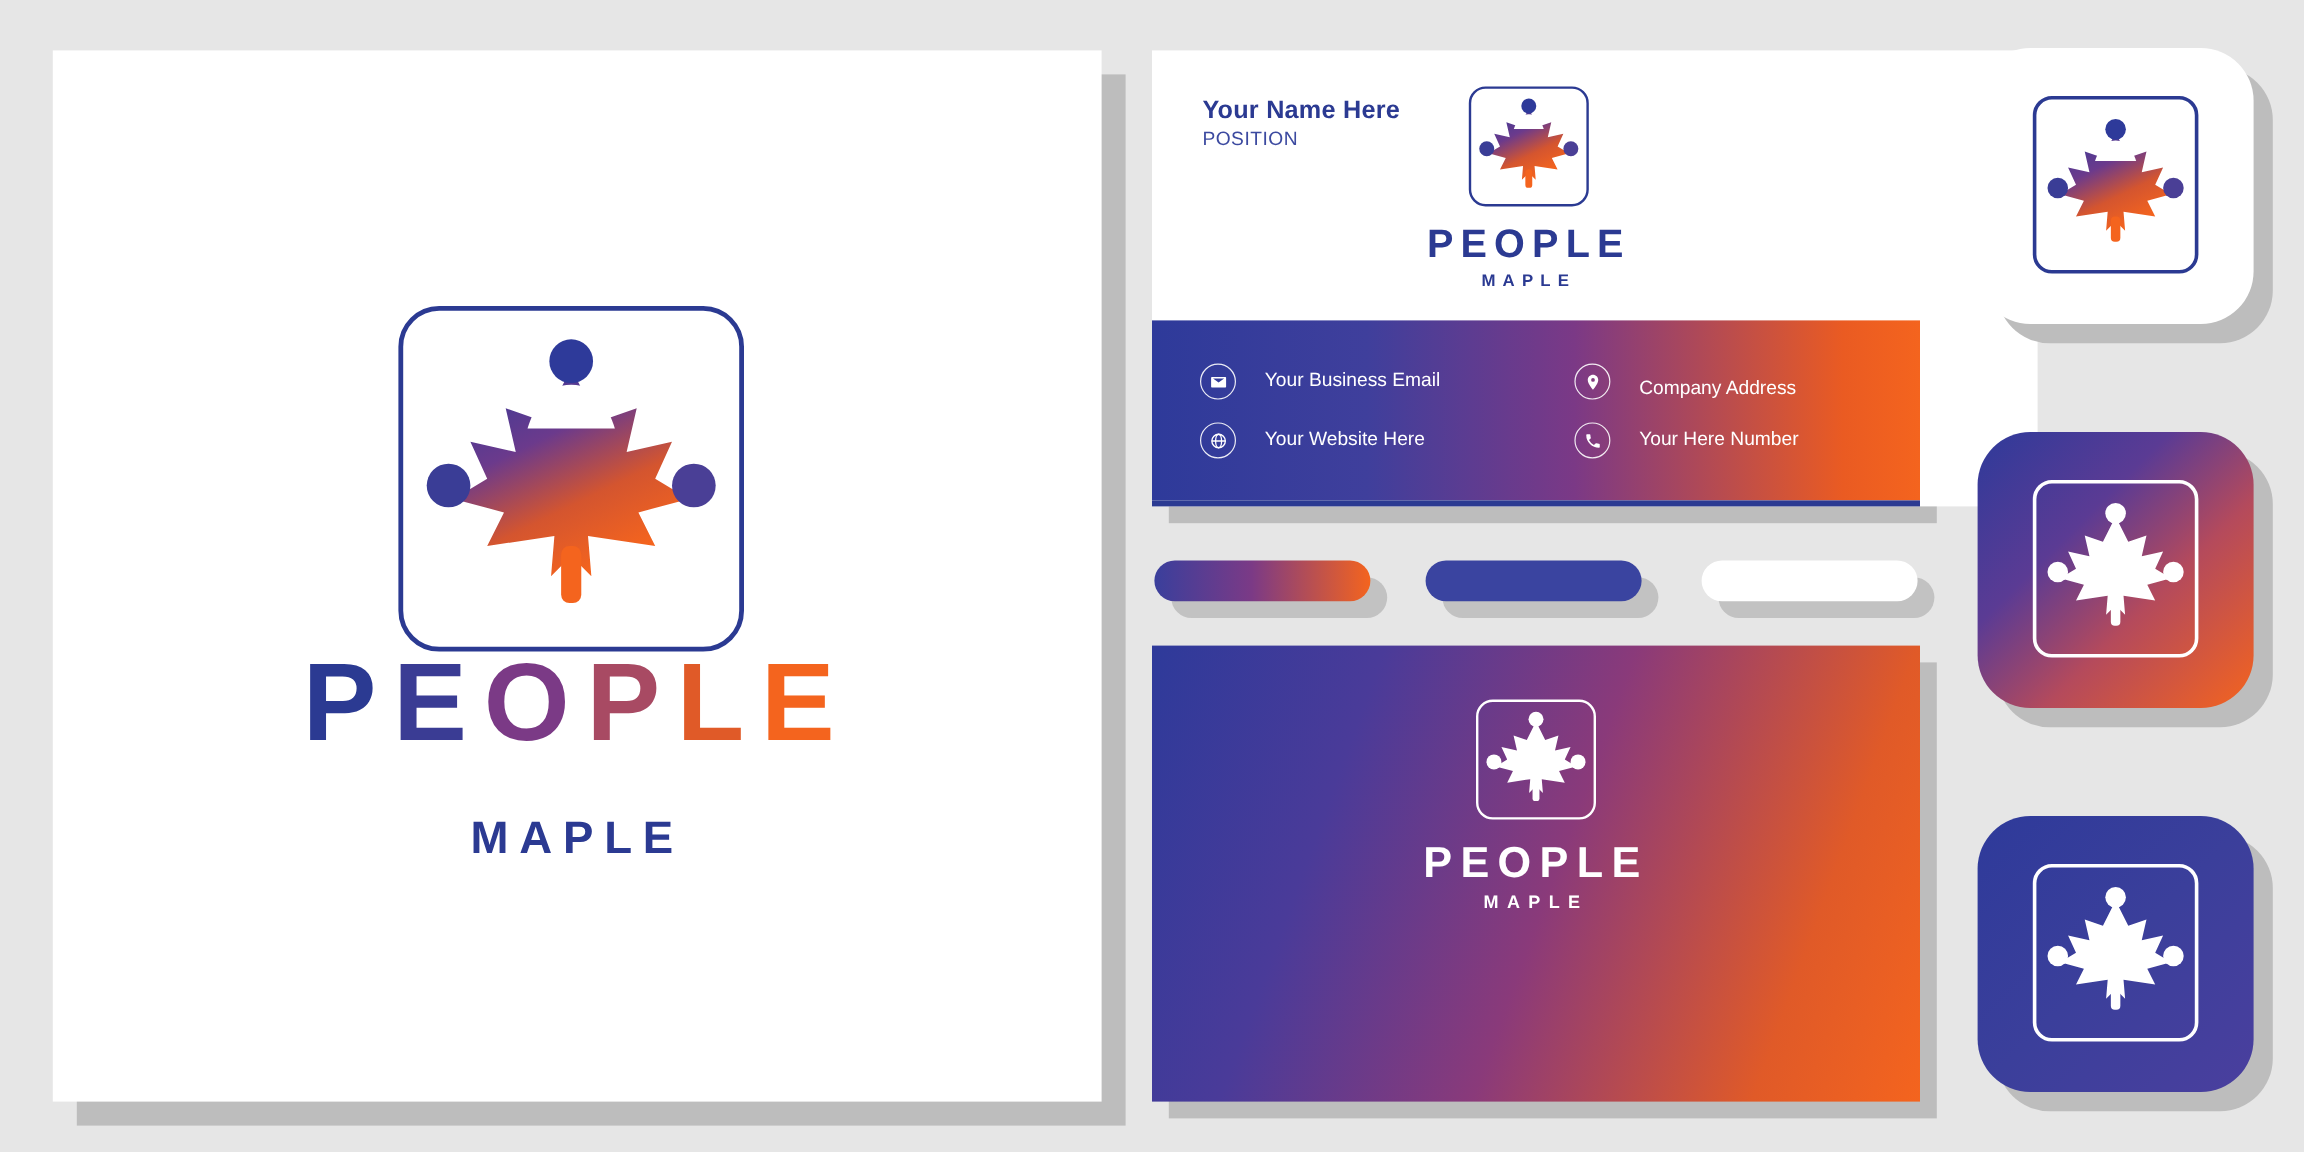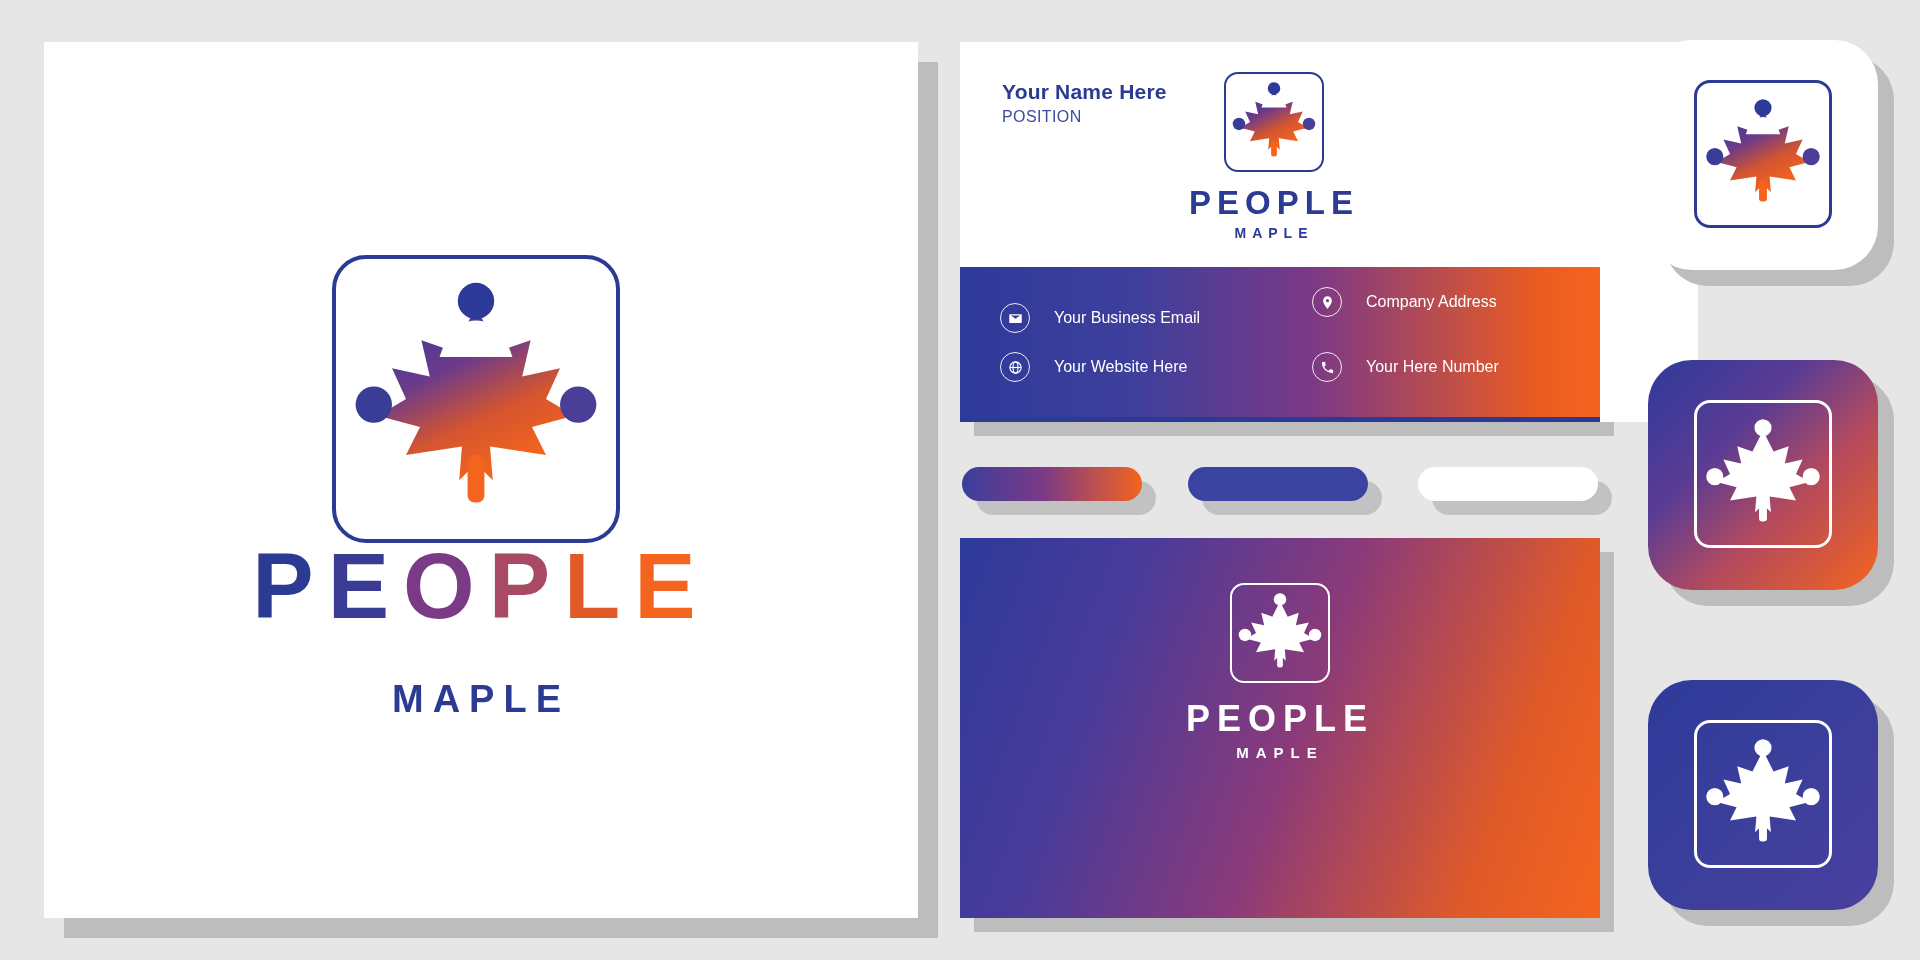--- a/index.html
+++ b/index.html
@@ -197,21 +197,21 @@
       <div class="cf-contact" style="left:40px; top:36px;">
         <span class="ci-circle">
           <svg width="15" height="15" viewBox="0 0 24 24" fill="#ffffff">
             <path d="M2 5h20v14H2z" fill="none"></path>
             <path d="M3 5h18a1 1 0 0 1 1 1v12a1 1 0 0 1-1 1H3a1 1 0 0 1-1-1V6a1 1 0 0 1 1-1zm1.6 2L12 12.3 19.4 7H4.6z"></path>
           </svg>
         </span>
         <span>Your Business Email</span>
       </div>
 
-      <div class="cf-contact" style="left:352px; top:20px;">
+      <div class="cf-contact" style="left:352px; top:36px;align-items:flex-end;">
         <span class="ci-circle">
           <svg width="15" height="15" viewBox="0 0 24 24" fill="#ffffff">
             <path d="M12 2C8.1 2 5 5.1 5 9c0 5.2 7 13 7 13s7-7.8 7-13c0-3.9-3.1-7-7-7zm0 9.5A2.5 2.5 0 1 1 12 6.5a2.5 2.5 0 0 1 0 5z"></path>
           </svg>
         </span>
         <span>Company Address</span>
       </div>
 
       <div class="cf-contact" style="left:40px; top:85px;">
         <span class="ci-circle">

